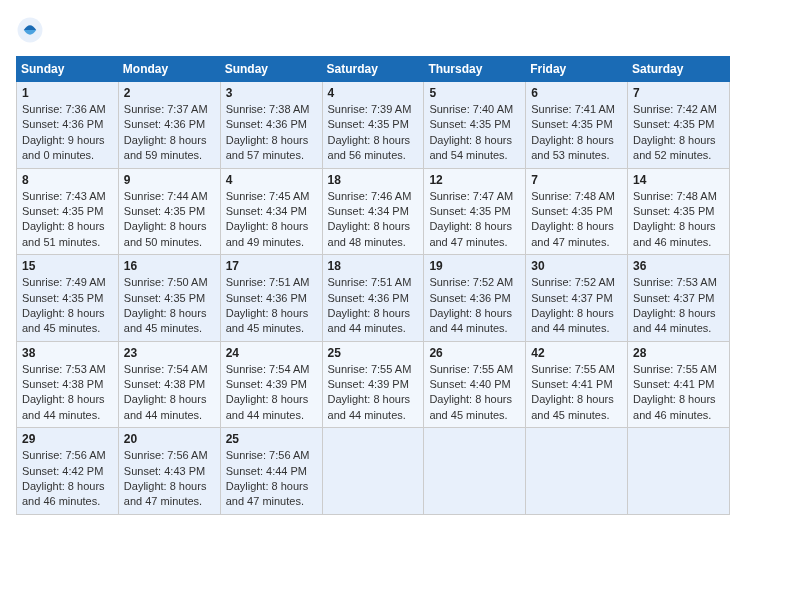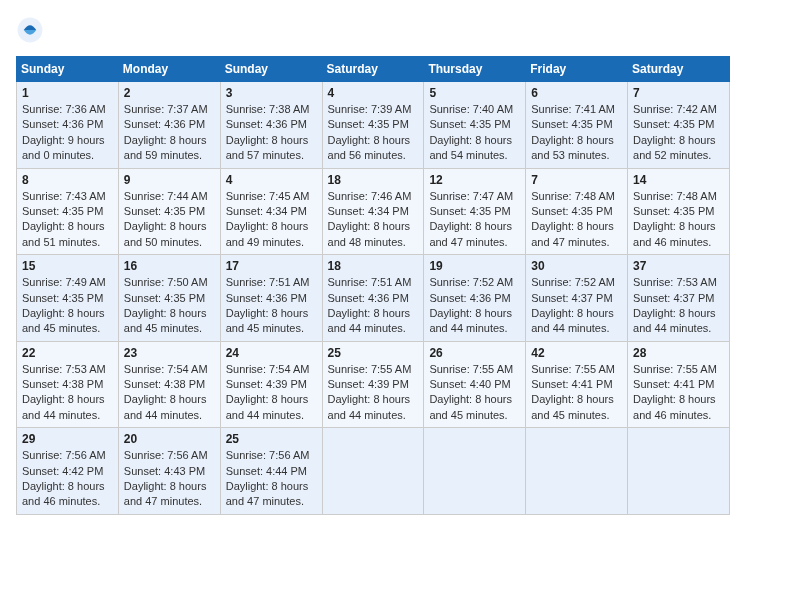--- a/index.html
+++ b/index.html
@@ -211,27 +211,27 @@
           </td>
           <td>
             <span class="day-number">19</span>
             <div class="day-info">Sunrise: 7:52 AM<br>Sunset: 4:36 PM<br>Daylight: 8 hours and 44 minutes.</div>
           </td>
           <td>
             <span class="day-number">30</span>
             <div class="day-info">Sunrise: 7:52 AM<br>Sunset: 4:37 PM<br>Daylight: 8 hours and 44 minutes.</div>
           </td>
           <td>
-            <span class="day-number">37</span>
+            <span class="day-number">36</span>
             <div class="day-info">Sunrise: 7:53 AM<br>Sunset: 4:37 PM<br>Daylight: 8 hours and 44 minutes.</div>
           </td>
         </tr>
         <tr>
           <td>
-            <span class="day-number">22</span>
+            <span class="day-number">38</span>
             <div class="day-info">Sunrise: 7:53 AM<br>Sunset: 4:38 PM<br>Daylight: 8 hours and 44 minutes.</div>
           </td>
           <td>
             <span class="day-number">23</span>
             <div class="day-info">Sunrise: 7:54 AM<br>Sunset: 4:38 PM<br>Daylight: 8 hours and 44 minutes.</div>
           </td>
           <td>
             <span class="day-number">24</span>
             <div class="day-info">Sunrise: 7:54 AM<br>Sunset: 4:39 PM<br>Daylight: 8 hours and 44 minutes.</div>
           </td>

